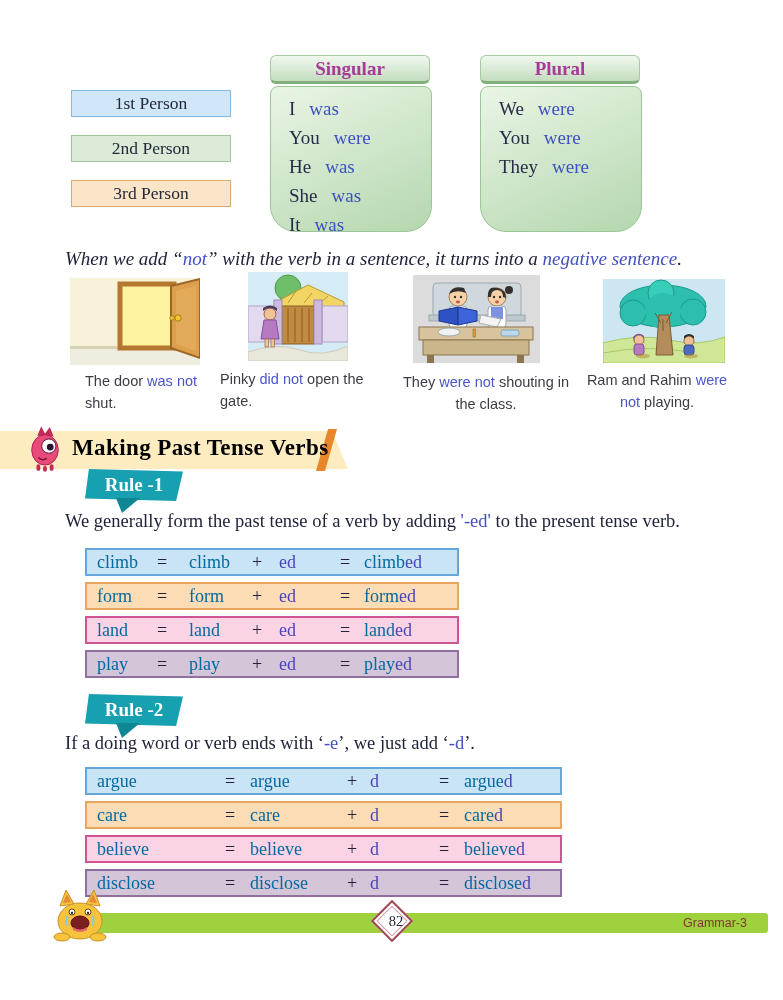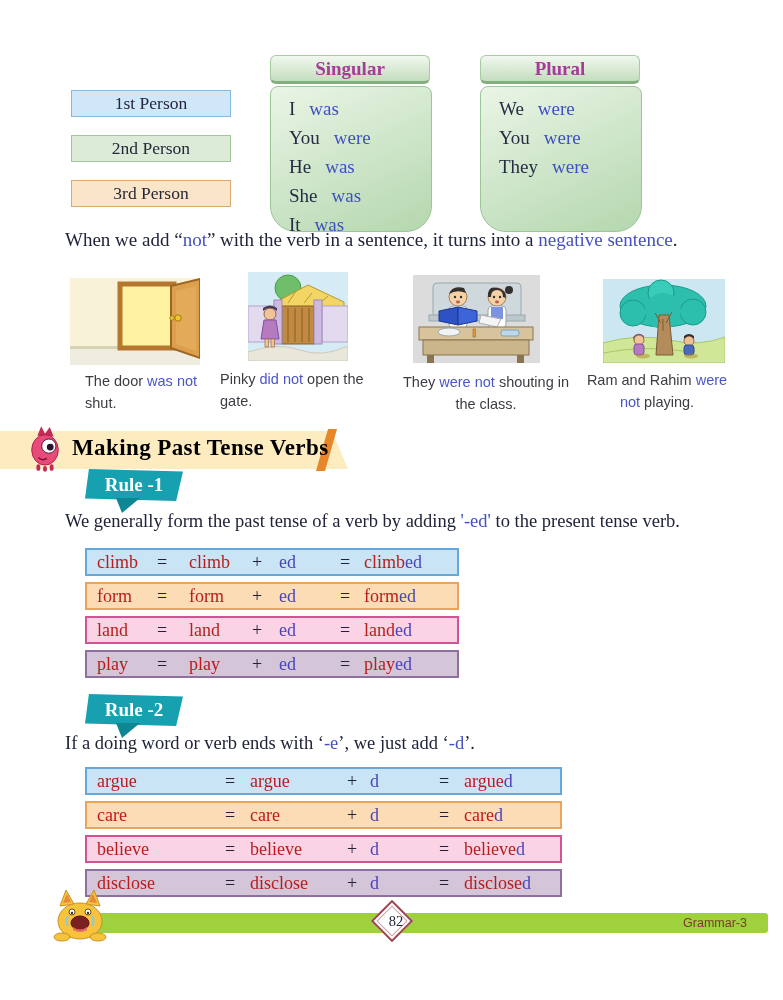--- a/index.html
+++ b/index.html
@@ -77,21 +77,21 @@
   .vrow {
     display:grid; align-items:center; height:28px; margin-bottom:6px;
     border:2px solid; padding-left:10px; font-size:18px;
   }
   .r1 .vrow { width:374px; grid-template-columns:60px 32px 63px 27px 61px 24px auto; }
   .r2 .vrow { width:477px; grid-template-columns:128px 25px 97px 23px 69px 25px auto; }
   .row-blue   { background:#c9e4f4; border-color:#64a7d8; }
   .row-orange { background:#fbdcb4; border-color:#e9a55e; }
   .row-pink   { background:#fad4e4; border-color:#d05394; }
   .row-purple { background:#d4c5d9; border-color:#8f6f9e; }
-  .w  { color:#b91c1c; }
+  .w  { color:#0369a1; }
   .op { color:#241f3a; }
   .sfx { color:#4a44bb; }
   
   .footer-bar {
     position:absolute; left:62px; top:913px; width:706px; height:20px;
     background:#9fd13f; border-radius:3px;
   }
   .footer-label {
     position:absolute; right:16px; top:913px; height:20px; display:flex; align-items:center;
     font-family:"Liberation Sans","DejaVu Sans",sans-serif; font-size:12.5px;
@@ -129,21 +129,21 @@
     <div class="card-line"><span>It</span><span class="verb">was</span></div>
   </div>
 
   <div class="num-card-header" style="left:480px; top:55px;">Plural</div>
   <div class="num-card-body" style="left:480px; top:86px;">
     <div class="card-line"><span>We</span><span class="verb">were</span></div>
     <div class="card-line"><span>You</span><span class="verb">were</span></div>
     <div class="card-line"><span>They</span><span class="verb">were</span></div>
   </div>
 
-  <div class="body-line" style="top:229px;"><span class="seg-d">When we add “</span><span class="seg-b">not</span><span class="seg-d">” with the verb in a sentence, it turns into a </span><span class="seg-b">negative sentence</span><span class="seg-d">.</span></div>
+  <div class="body-line" style="top:248px;font-style:italic;"><span class="seg-d">When we add “</span><span class="seg-b">not</span><span class="seg-d">” with the verb in a sentence, it turns into a </span><span class="seg-b">negative sentence</span><span class="seg-d">.</span></div>
 
   <svg class="ex-img" style="left:70px; top:278px;" width="130" height="87" viewBox="0 0 130 87">
     <rect width="130" height="87" fill="#f8f2d8"></rect>
     <rect y="68" width="130" height="3" fill="#d8d2b4"></rect>
     <rect y="71" width="130" height="16" fill="#efece0"></rect>
     <rect x="50" y="6" width="54" height="64" fill="#fdf3a0" stroke="#b5772f" stroke-width="5"></rect>
     <polygon points="101,8 130,1 130,80 101,70" fill="#dca04c" stroke="#9e6524" stroke-width="2"></polygon>
     <polygon points="106,13 126,8 126,73 106,66" fill="#e7b363" opacity="0.6"></polygon>
     <circle cx="108" cy="40" r="3.2" fill="#f2c52c" stroke="#9e7a1c" stroke-width="1"></circle>
     <circle cx="102" cy="40" r="2.2" fill="#f2c52c" stroke="#9e7a1c" stroke-width="0.8"></circle>

